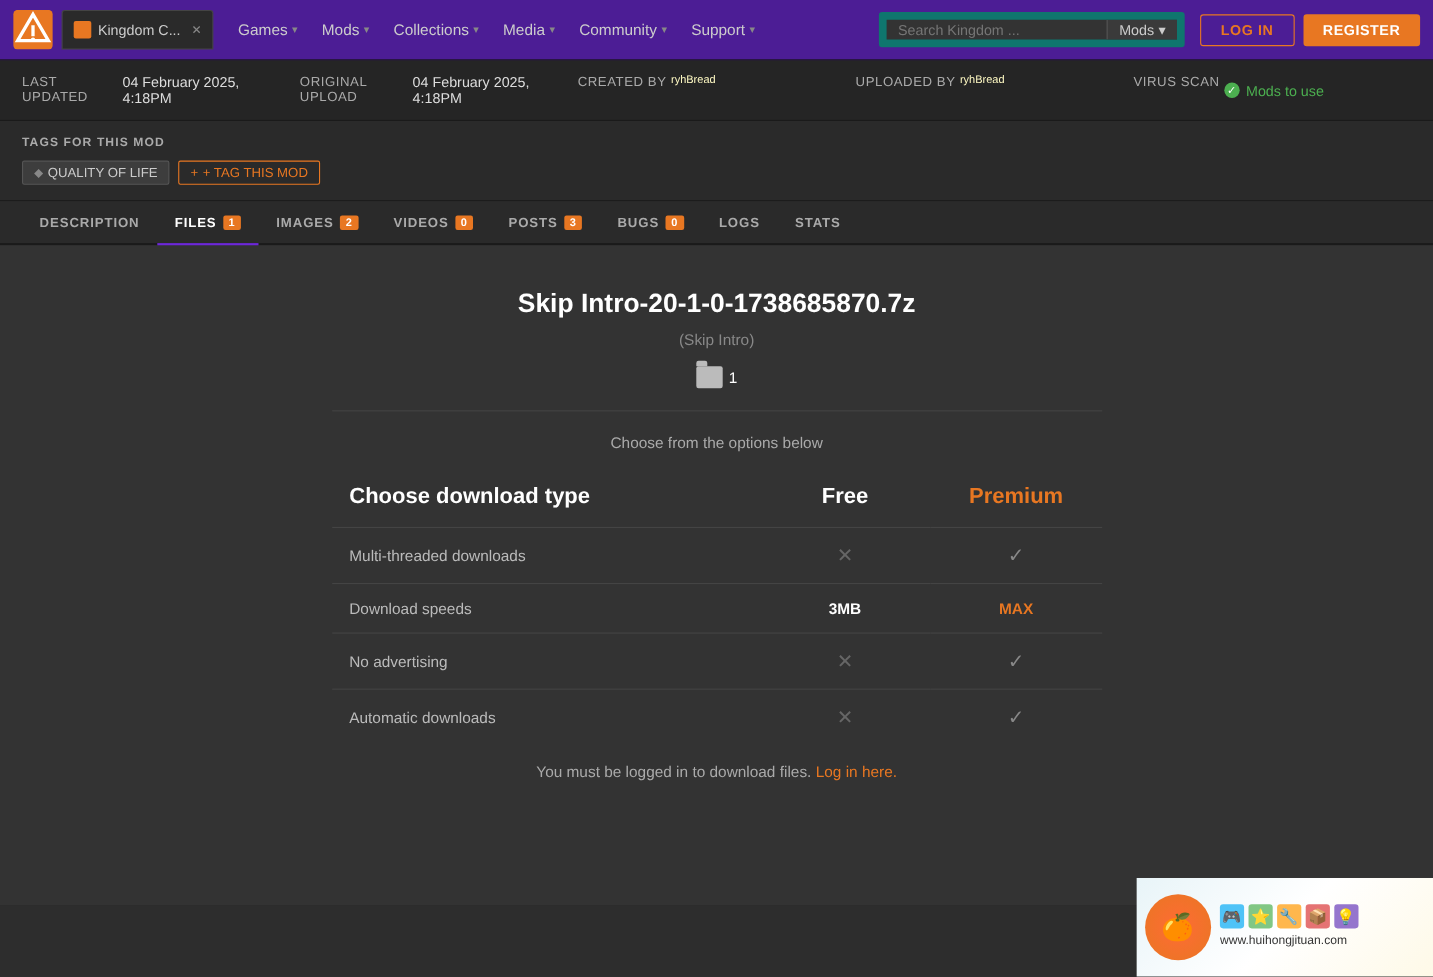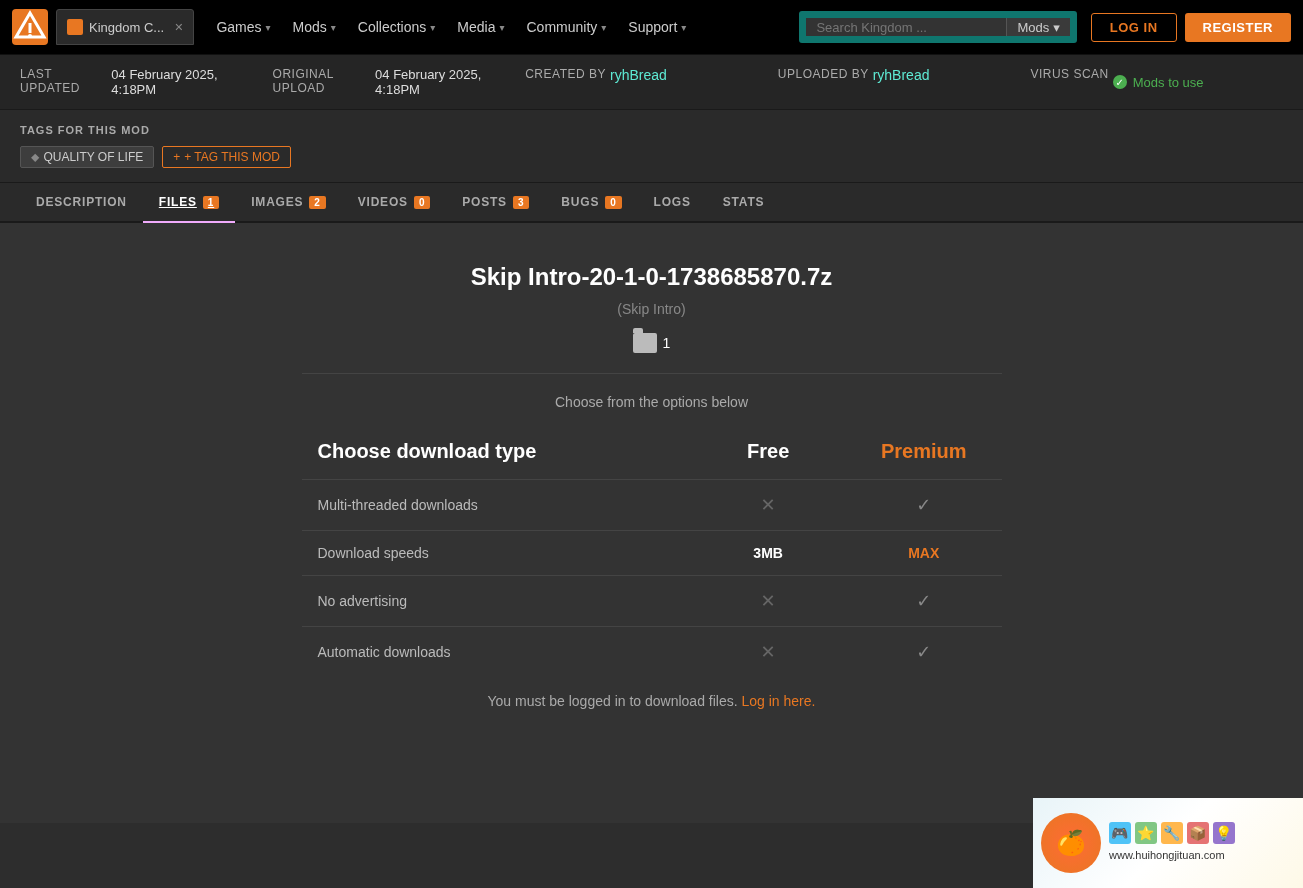--- a/index.html
+++ b/index.html
@@ -6,21 +6,21 @@
     body {
       background: #2d2d2d;
       font-family: Arial, sans-serif;
       color: #ccc;
       font-size: 14px;
       min-width: 1303px;
     }
 
     
     .navbar {
-      background: #000000;
+      background: #4c1d95;
       height: 55px;
       display: flex;
       align-items: center;
       padding: 0 12px;
       gap: 4px;
       border-bottom: 1px solid #111;
     }
     .nav-logo {
       width: 36px;
       height: 36px;
@@ -141,22 +141,22 @@
       color: #aaa;
       font-size: 12px;
       text-transform: uppercase;
       letter-spacing: 0.5px;
     }
     .meta-item .meta-value {
       color: #ddd;
       font-size: 13px;
     }
     .meta-item .meta-link {
-      color: #5eead4;
-      font-size: 14px;
+      color: #fef9c3;
+      font-size: 10px;
       text-decoration: none;
       cursor: pointer;
     }
     .virus-scan-value {
       display: flex;
       align-items: center;
       gap: 6px;
       color: #4caf50;
       font-size: 13px;
     }
@@ -232,22 +232,21 @@
       color: #aaa;
       cursor: pointer;
       border-bottom: 2px solid transparent;
       margin-bottom: -2px;
       display: flex;
       align-items: center;
       gap: 6px;
     }
     .tab-item.active {
       color: #fff;
-      border-bottom: 2px solid #f0abfc;
-      text-decoration: underline;
+      border-bottom: 2px solid #6d28d9;
     }
     .tab-badge {
       background: #e87722;
       color: #fff;
       border-radius: 2px;
       padding: 1px 5px;
       font-size: 10px;
       font-weight: bold;
     }
 

